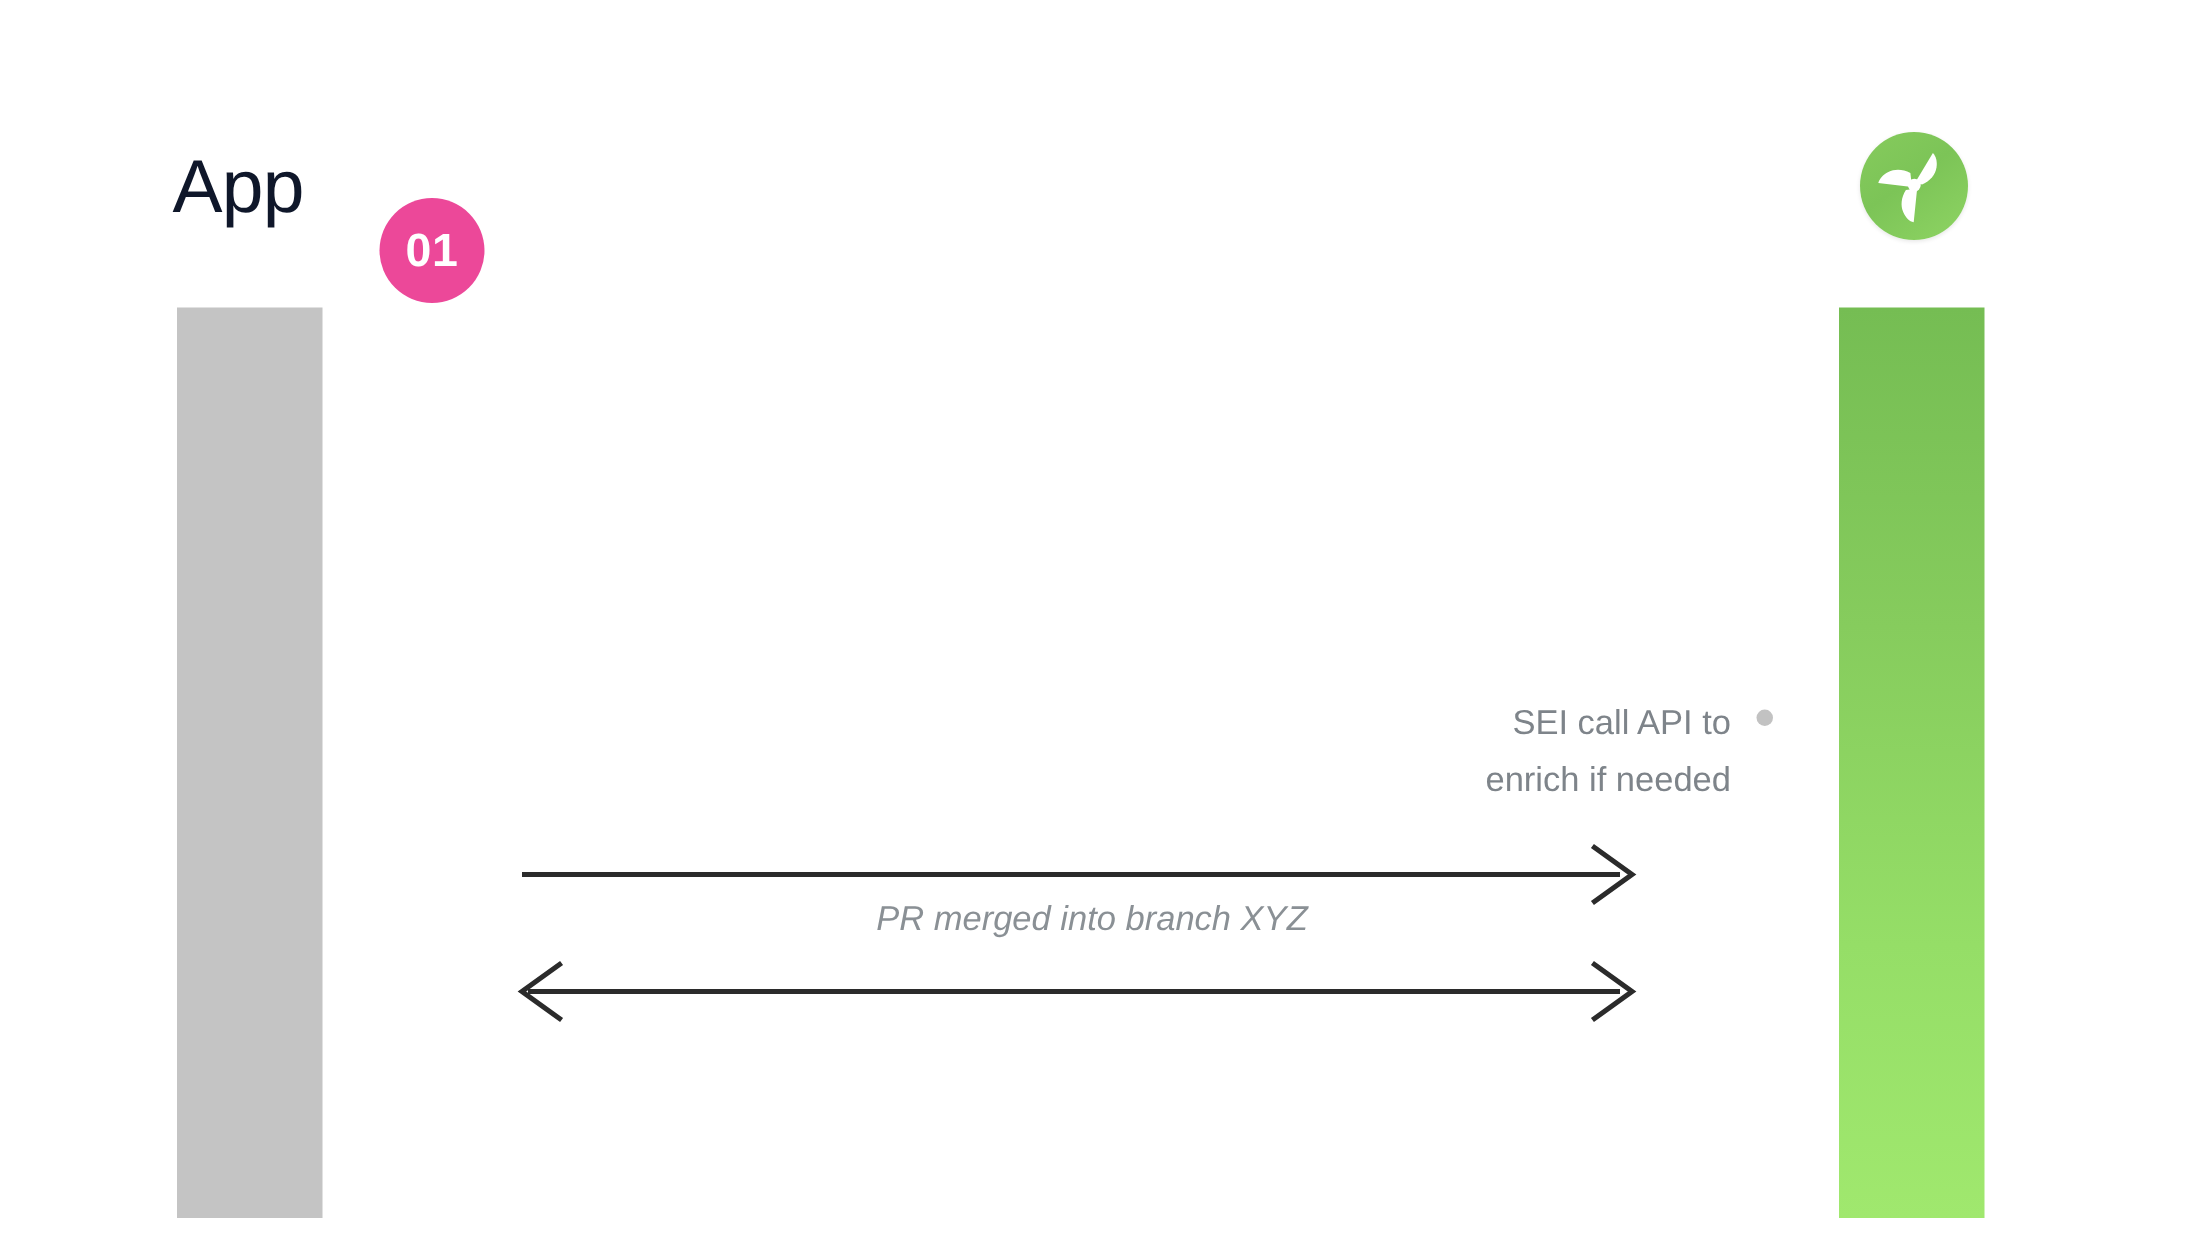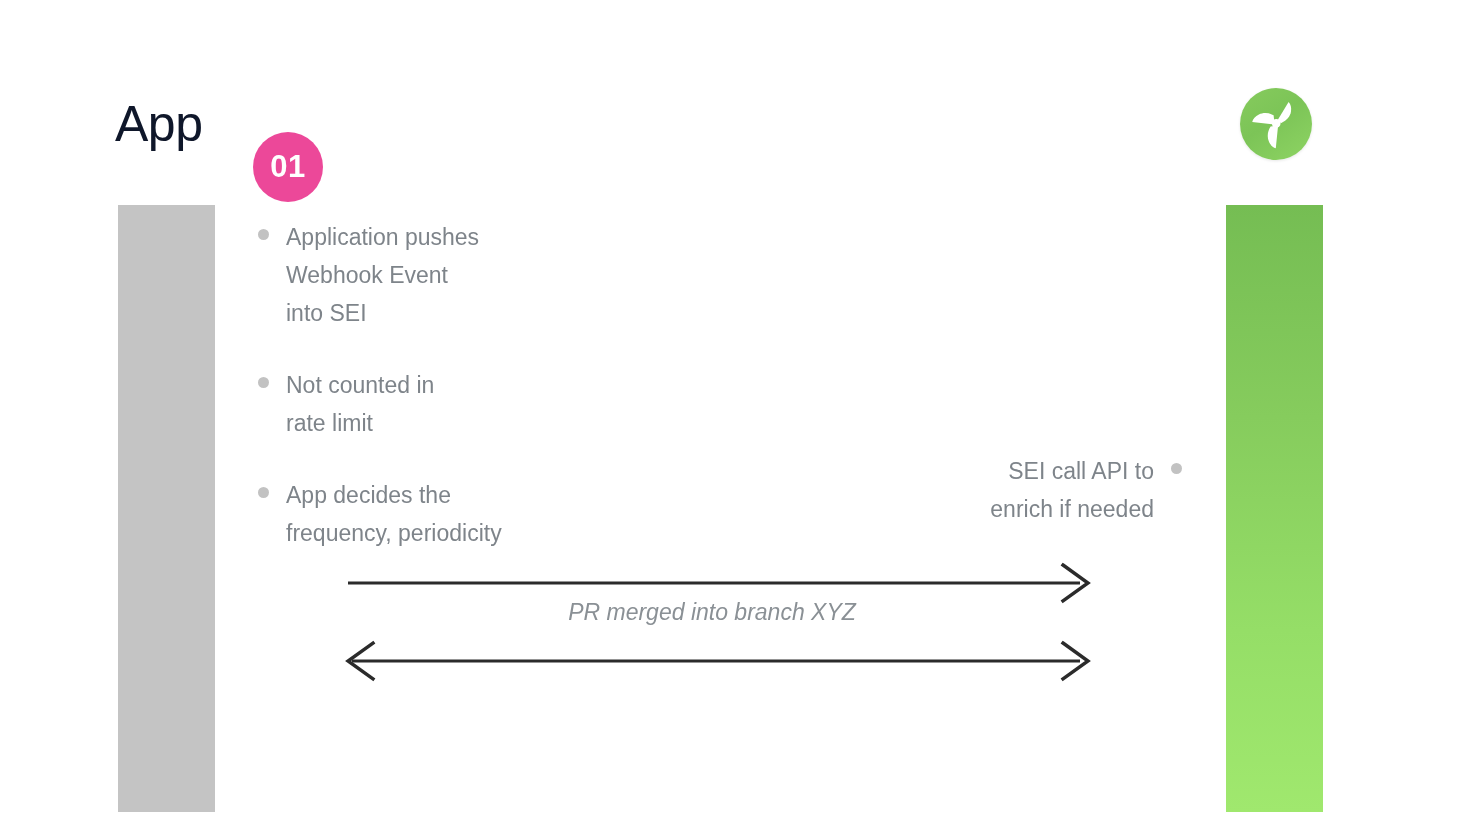--- a/index.html
+++ b/index.html
@@ -83,21 +83,21 @@
     letter-spacing: 0.5px;
   }
   .step-badge.badge-01 { left: 253px; top: 132px; }
   .step-badge.badge-02 { left: 1080px; top: 376px; }
 
   
   .bullet-group {
     position: absolute;
   }
   .bullet-group.left-group { left: 255px; top: 218px; width: 460px; }
-  .bullet-group.right-group { left: 830px; top: 452px; width: 355px; text-align: right; }
+  .bullet-group.right-group { left: 830px; top: 462px; width: 355px; text-align: right; }
 
   .bullet-item {
     position: relative;
     display: block;
     margin-bottom: 34px;
   }
   .bullet-item:last-child { margin-bottom: 0; }
 
   .bullet-dot {
     position: absolute;
@@ -124,21 +124,21 @@
   
   .arrow-block { position: absolute; }
   .arrow-block.arrow-1 { left: 340px; top: 560px; width: 760px; height: 46px; }
   .arrow-block.arrow-2 { left: 340px; top: 638px; width: 760px; height: 46px; }
 
   .arrow-block svg { display: block; width: 760px; height: 46px; }
 
   .arrow-label {
     position: absolute;
     width: 760px;
-    left: 332px;
+    left: 348px;
     text-align: center;
     font-size: 23px;
     line-height: 30px;
     font-style: italic;
     color: #8a9095;
     white-space: nowrap;
   }
   .arrow-label.label-1 { top: 597px; }
   .arrow-label.label-2 { top: 680px; }
 </style>
@@ -160,38 +160,20 @@
         <path d="M34.6 36.6 L12.2 34.0 C12.9 31.2 15.3 28.4 18.9 26.6 C23.1 24.5 28.4 24.5 33.6 27.3 Z"></path>
         <path d="M38.1 37.6 L35.8 60.2 C33.0 59.6 30.3 57.0 28.8 53.3 C27.0 49.0 27.4 43.6 30.6 38.6 Z"></path>
         <circle cx="36.2" cy="35.4" r="4.3"></circle>
       </g>
     </svg>
   </div>
 
   <div class="step-badge badge-01">01</div>
 
 
-  <div class="bullet-group left-group">
-    <div class="bullet-item">
-      <span class="bullet-dot"></span>
-      <span class="bullet-text">Application pushes
-Webhook Event
-into SEI</span>
-    </div>
-    <div class="bullet-item">
-      <span class="bullet-dot"></span>
-      <span class="bullet-text">Not counted in
-rate limit</span>
-    </div>
-    <div class="bullet-item">
-      <span class="bullet-dot"></span>
-      <span class="bullet-text">App decides the
-frequency, periodicity</span>
-    </div>
-  </div>
 
   <div class="bullet-group right-group">
     <div class="bullet-item">
       <span class="bullet-dot"></span>
       <span class="bullet-text">SEI call API to
 enrich if needed</span>
     </div>
   </div>
 
   <div class="arrow-block arrow-1">

